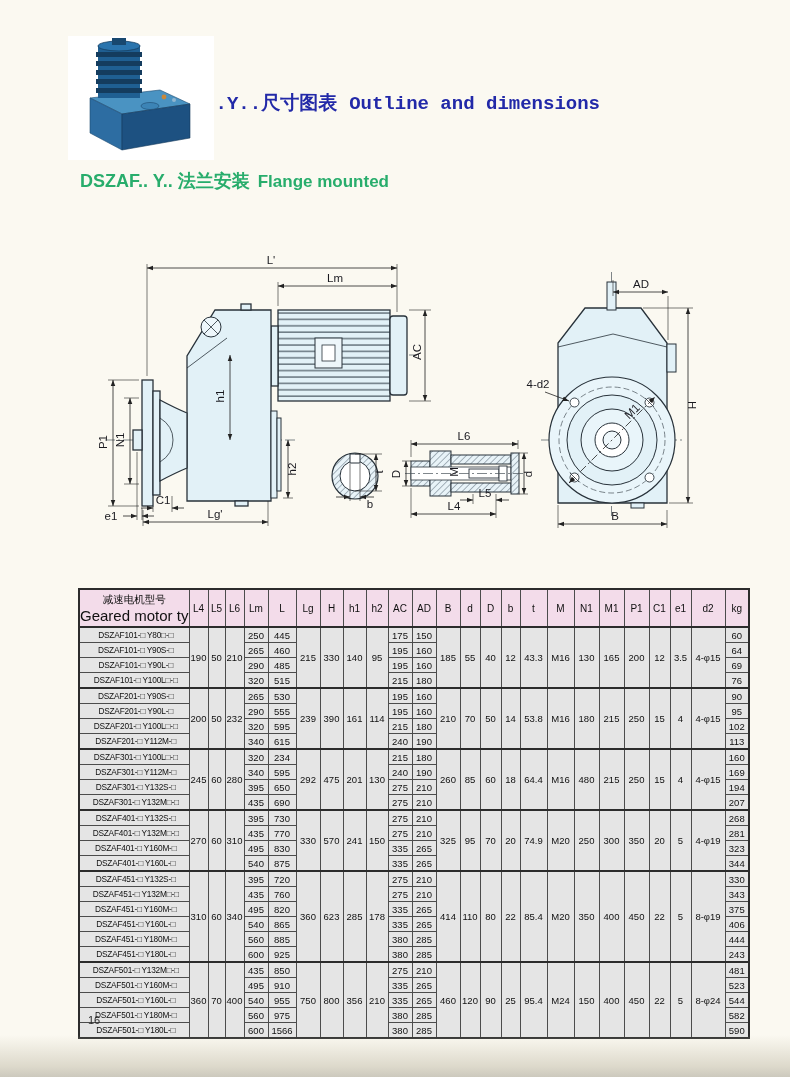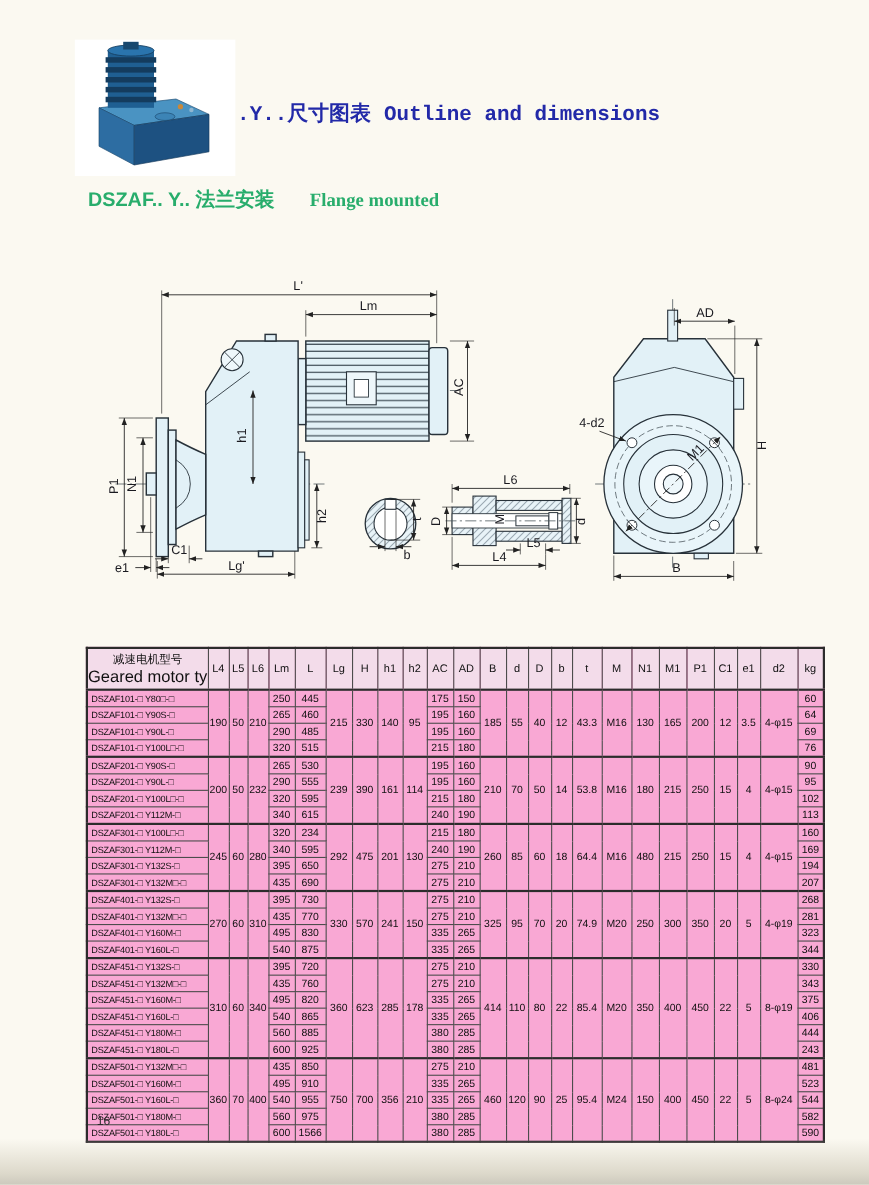--- a/index.html
+++ b/index.html
@@ -5,37 +5,37 @@
   html,body{margin:0;padding:0;}
   body{width:790px;height:1077px;position:relative;overflow:hidden;
        background:#fbf9f1;font-family:"Liberation Sans","DejaVu Sans",sans-serif;color:#222;}
   .banner{position:absolute;left:0;top:70px;width:628px;height:66px;
      background:linear-gradient(180deg,#b5e1f6 0%,#딣 0%,#dff2fb 28%,#f3fbff 52%,#c6e9f8 78%,#8fcdeb 100%);font-family:Liberation Mono, monospace;}
   .banner-text{position:absolute;right:28px;top:50%;transform:translateY(-50%);
      color:#2229a8;font-weight:bold;font-size:19px;white-space:nowrap;}
   .banner-text .en{margin-left:12px;}
   .photo-box{position:absolute;left:68px;top:36px;width:146px;height:124px;background:#ffffff;}
   .subtitle{position:absolute;left:80px;top:169px;font-size:18px;font-weight:bold;color:#28ad6c;white-space:nowrap;}
-  .subtitle .en{font-size:17px;margin-left:32px;font-weight:bold;font-family:Liberation Serif, serif;}
+  .subtitle .en{font-size:17px;margin-left:8px;font-weight:bold;}
   .drawing{position:absolute;left:75px;top:248px;}
   svg text{font-size:11.5px;fill:#1a1a20;font-family:"Liberation Sans",sans-serif;}
   .dim{stroke:#222;stroke-width:0.8;fill:none;}
   .ext{stroke:#222;stroke-width:0.6;fill:none;}
   .thin{stroke:#28323a;stroke-width:0.8;fill:none;}
   .out{stroke:#28323a;stroke-width:1.3;fill:#e2f1f7;}
   .out2{stroke:#28323a;stroke-width:1;fill:#e2f1f7;}
   .cl{stroke:#49535a;stroke-width:0.7;stroke-dasharray:10 3 2 3;fill:none;}
   table.dim-table{position:absolute;left:78px;top:588px;width:657px;border-collapse:collapse;
-     table-layout:fixed;background:#f9a8d4;font-size:9.5px;color:#101010;border:2px solid #2c2c2c;}
+     table-layout:fixed;background:#e5e5e5;font-size:9.5px;color:#101010;border:2px solid #2c2c2c;}
   .dim-table th,.dim-table td{border:1px solid #4c4c4c;text-align:center;padding:0;
      height:14px;overflow:hidden;white-space:nowrap;vertical-align:middle;}
   .dim-table thead th{background:#f3dcea;font-weight:normal;height:36px;font-size:10px;}
   .dim-table thead th.model-h{font-size:10.5px;}
   .dim-table thead th.model-h .l2{font-size:15px;}
-  .dim-table td.model{text-align:left;padding-left:3px;font-size:8.3px;letter-spacing:-0.2px;}
+  .dim-table td.model{text-align:center;padding-left:3px;font-size:8.3px;letter-spacing:-0.2px;}
   .dim-table tr.grp td{border-top:2px solid #2c2c2c;}
   .page-num{position:absolute;left:88px;top:1014px;font-size:11px;color:#2b2b2b;}
   .bottom-fade{position:absolute;left:0;bottom:0;width:790px;height:42px;
      background:linear-gradient(180deg,rgba(224,220,206,0) 0%,#ddd9cb 75%,#ccc9bd 100%);}
 </style>
 </head>
 <body>
 
 <div class="banner">
   <div class="banner-text">
@@ -566,21 +566,21 @@
         <td>243</td>
       </tr>
       <tr class="grp">
         <td class="model">DSZAF501-□ Y132M□-□</td>
         <td rowspan="5">360</td>
         <td rowspan="5">70</td>
         <td rowspan="5">400</td>
         <td>435</td>
         <td>850</td>
         <td rowspan="5">750</td>
-        <td rowspan="5">700</td>
+        <td rowspan="5">800</td>
         <td rowspan="5">356</td>
         <td rowspan="5">210</td>
         <td>275</td>
         <td>210</td>
         <td rowspan="5">460</td>
         <td rowspan="5">120</td>
         <td rowspan="5">90</td>
         <td rowspan="5">25</td>
         <td rowspan="5">95.4</td>
         <td rowspan="5">M24</td>

